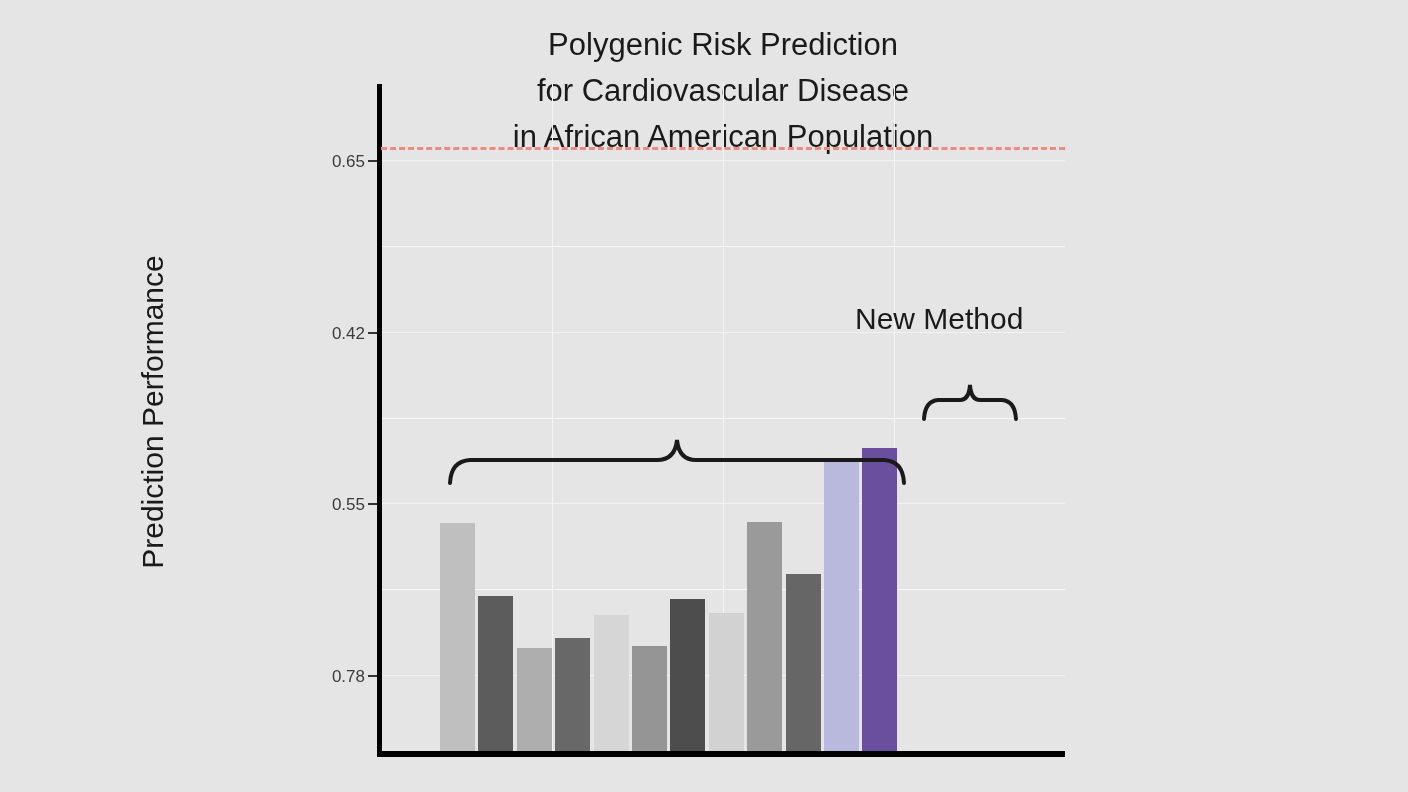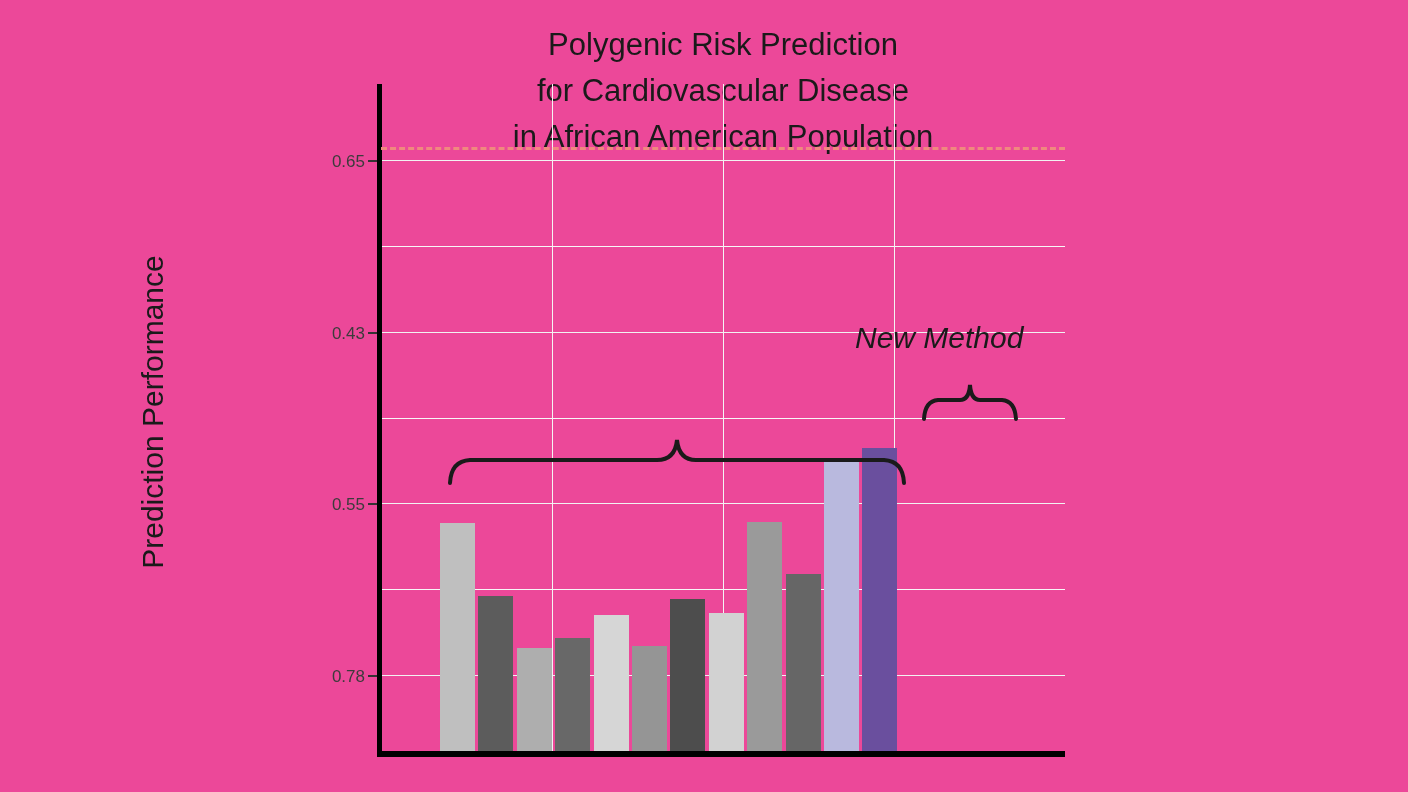--- a/index.html
+++ b/index.html
@@ -13,21 +13,21 @@
     font-family: "Liberation Sans", sans-serif;
     overflow: hidden;
     position: relative;
   }
 
   #figure {
     position: absolute;
     left: 0; top: 0;
     width: 1408px;
     height: 792px;
-    background: #ec4899;
+    background: #e5e5e5;
   }
 
   
   .chart-title {
     position: absolute;
     left: 381px;
     top: 22px;
     width: 684px;
     text-align: center;
     font-size: 31px;
@@ -184,29 +184,29 @@
 
   <div class="y-axis"></div>
   <div class="x-axis"></div>
 
   <div id="yticks">
       <div class="ytick" style="top: 674.768px;"></div>
       <div class="ytick-label" style="top: 666.768px; left: 305px;">0.78</div>
       <div class="ytick" style="top: 503.332px;"></div>
       <div class="ytick-label" style="top: 495.332px; left: 305px;">0.55</div>
       <div class="ytick" style="top: 331.896px;"></div>
-      <div class="ytick-label" style="top: 323.896px; left: 305px;">0.43</div>
+      <div class="ytick-label" style="top: 323.896px; left: 305px;">0.42</div>
       <div class="ytick" style="top: 160.46px;"></div>
       <div class="ytick-label" style="top: 152.46px; left: 305px;">0.65</div>
     </div>
 
   <div class="threshold-line" style="top: 146.746px; border-top-color: rgb(240, 137, 126);"></div>
 
   <svg class="brace-svg" id="brace-other" width="460" height="60" style="left:447px; top:428px;">
     <path d="M 3,55 Q 4,33 23,32 L 210,32 Q 228,32 230,12 Q 232,32 249,32 L 437,32 Q 456,33 457,55" fill="none" stroke="#1a1a1a" stroke-width="4" stroke-linecap="round"></path>
   </svg>
 
-  <div class="annot-label" id="label-new-method" style="left: 855px; top: 321px; font-style: italic;">New Method</div>
+  <div class="annot-label" id="label-new-method" style="left: 855px; top: 302px;">New Method</div>
   <svg class="brace-svg" id="brace-new" width="100" height="48" style="left:921px; top:375px;">
     <path d="M 3,44 Q 4,26 17,25 L 39,25 Q 48,25 49,10 Q 50,25 59,25 L 81,25 Q 94,26 95,44" fill="none" stroke="#1a1a1a" stroke-width="4" stroke-linecap="round"></path>
   </svg>
 
 </div>
 
 </body></html>

